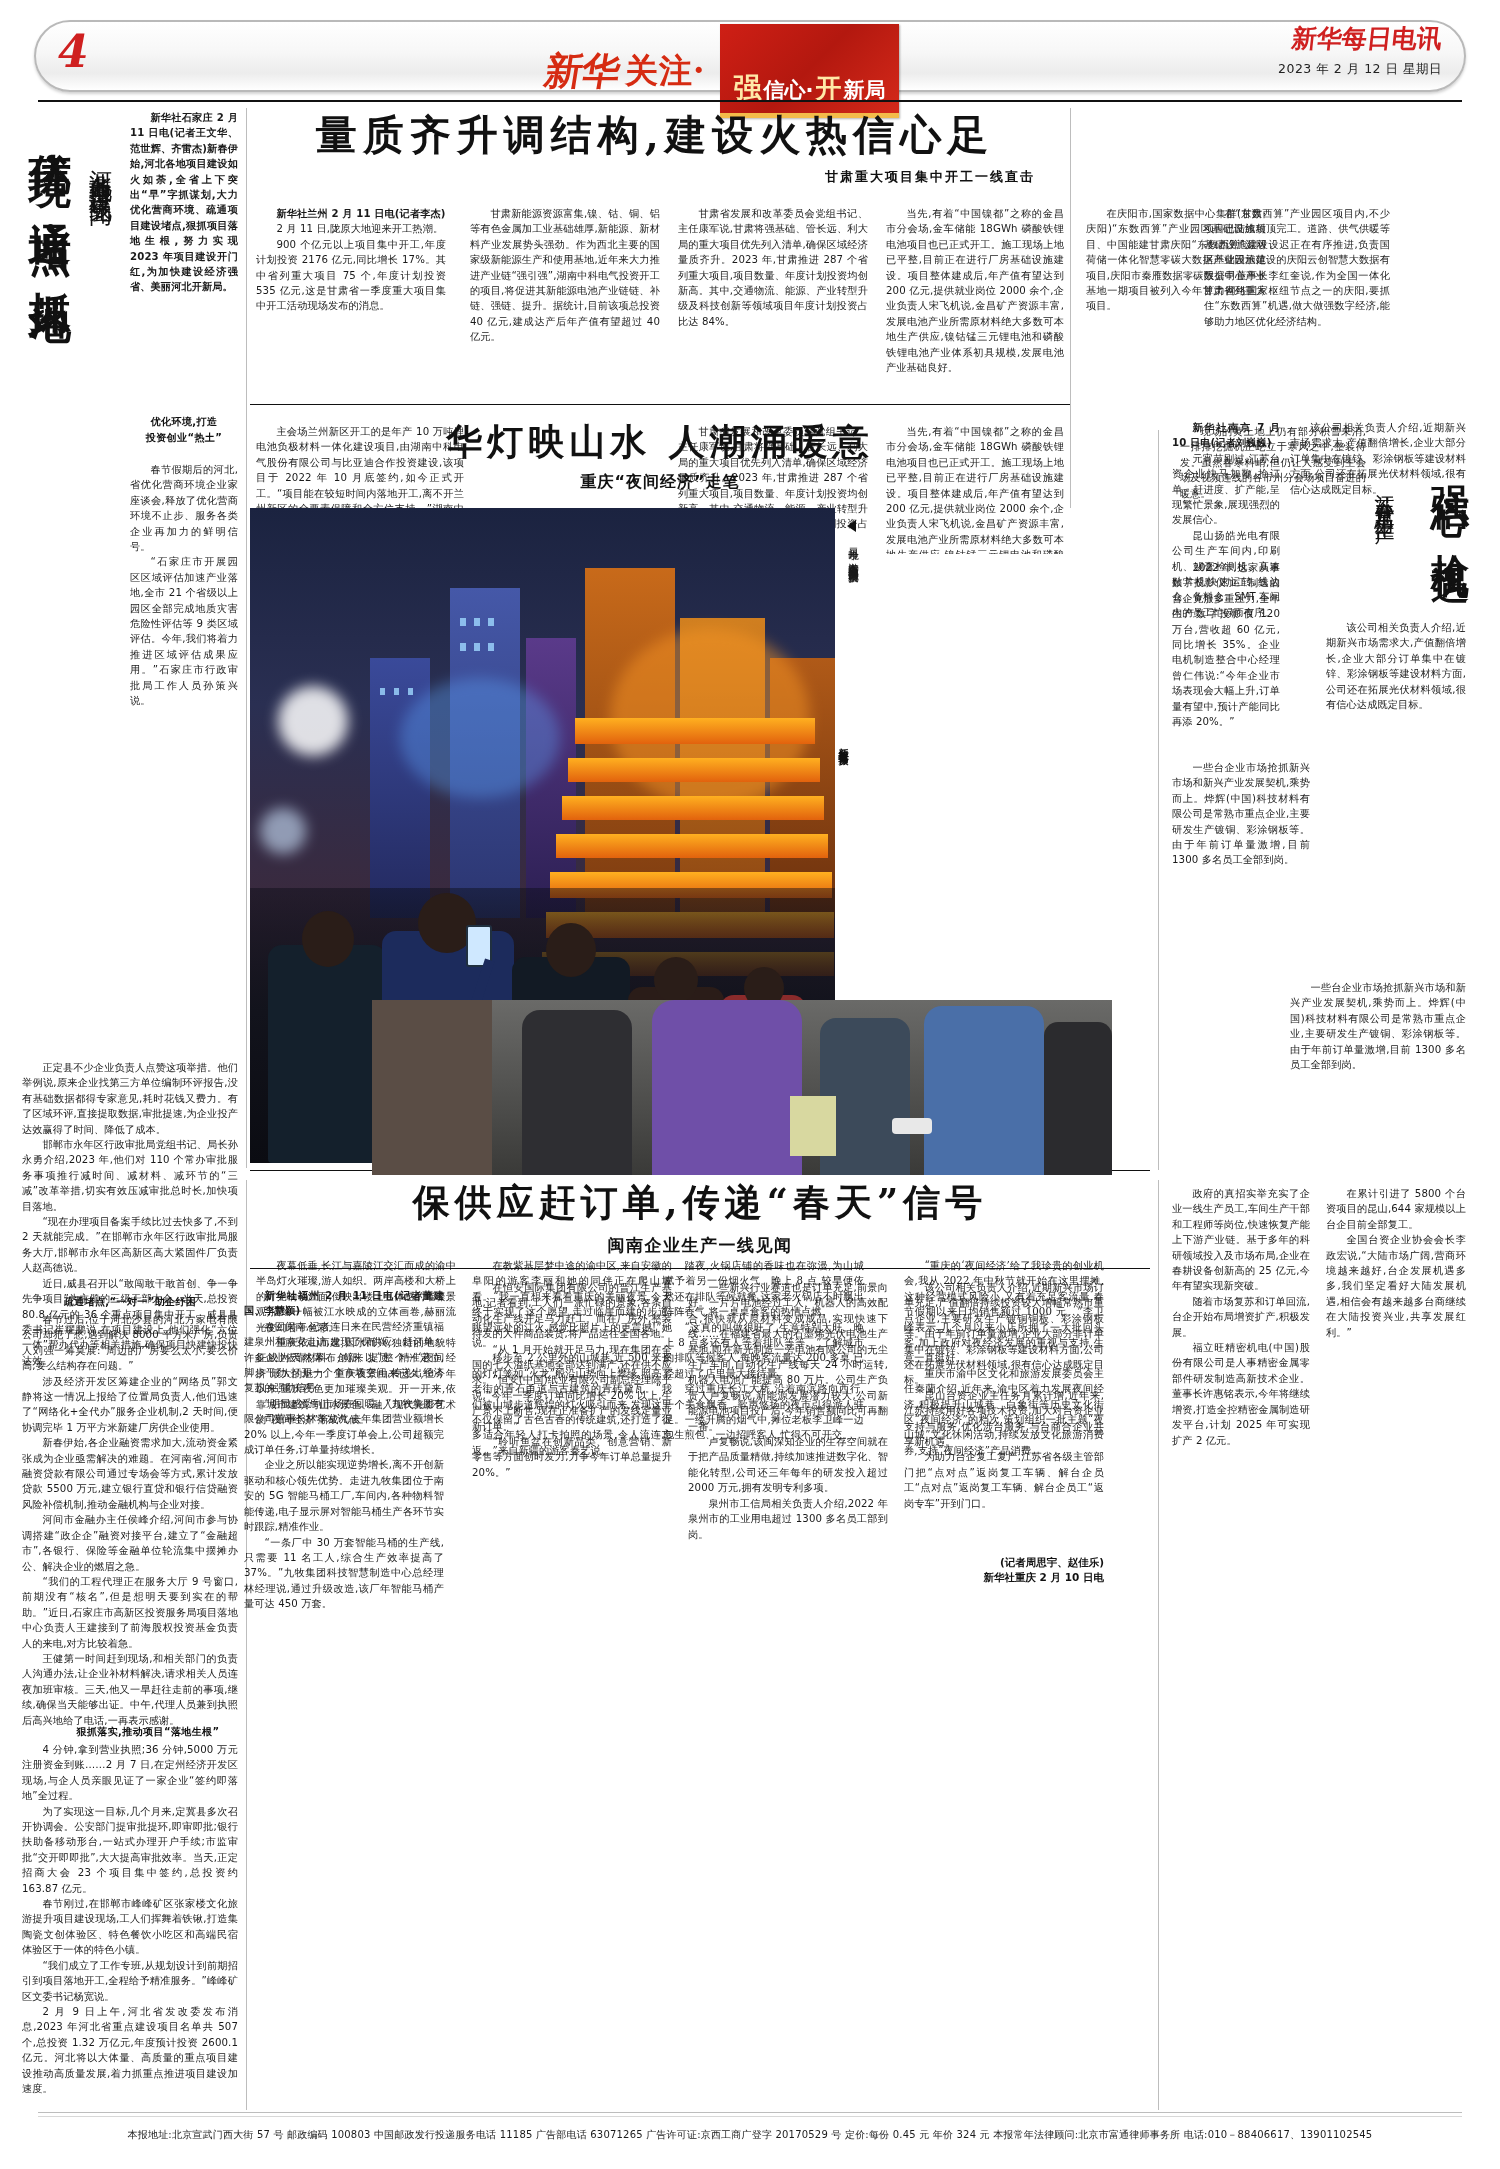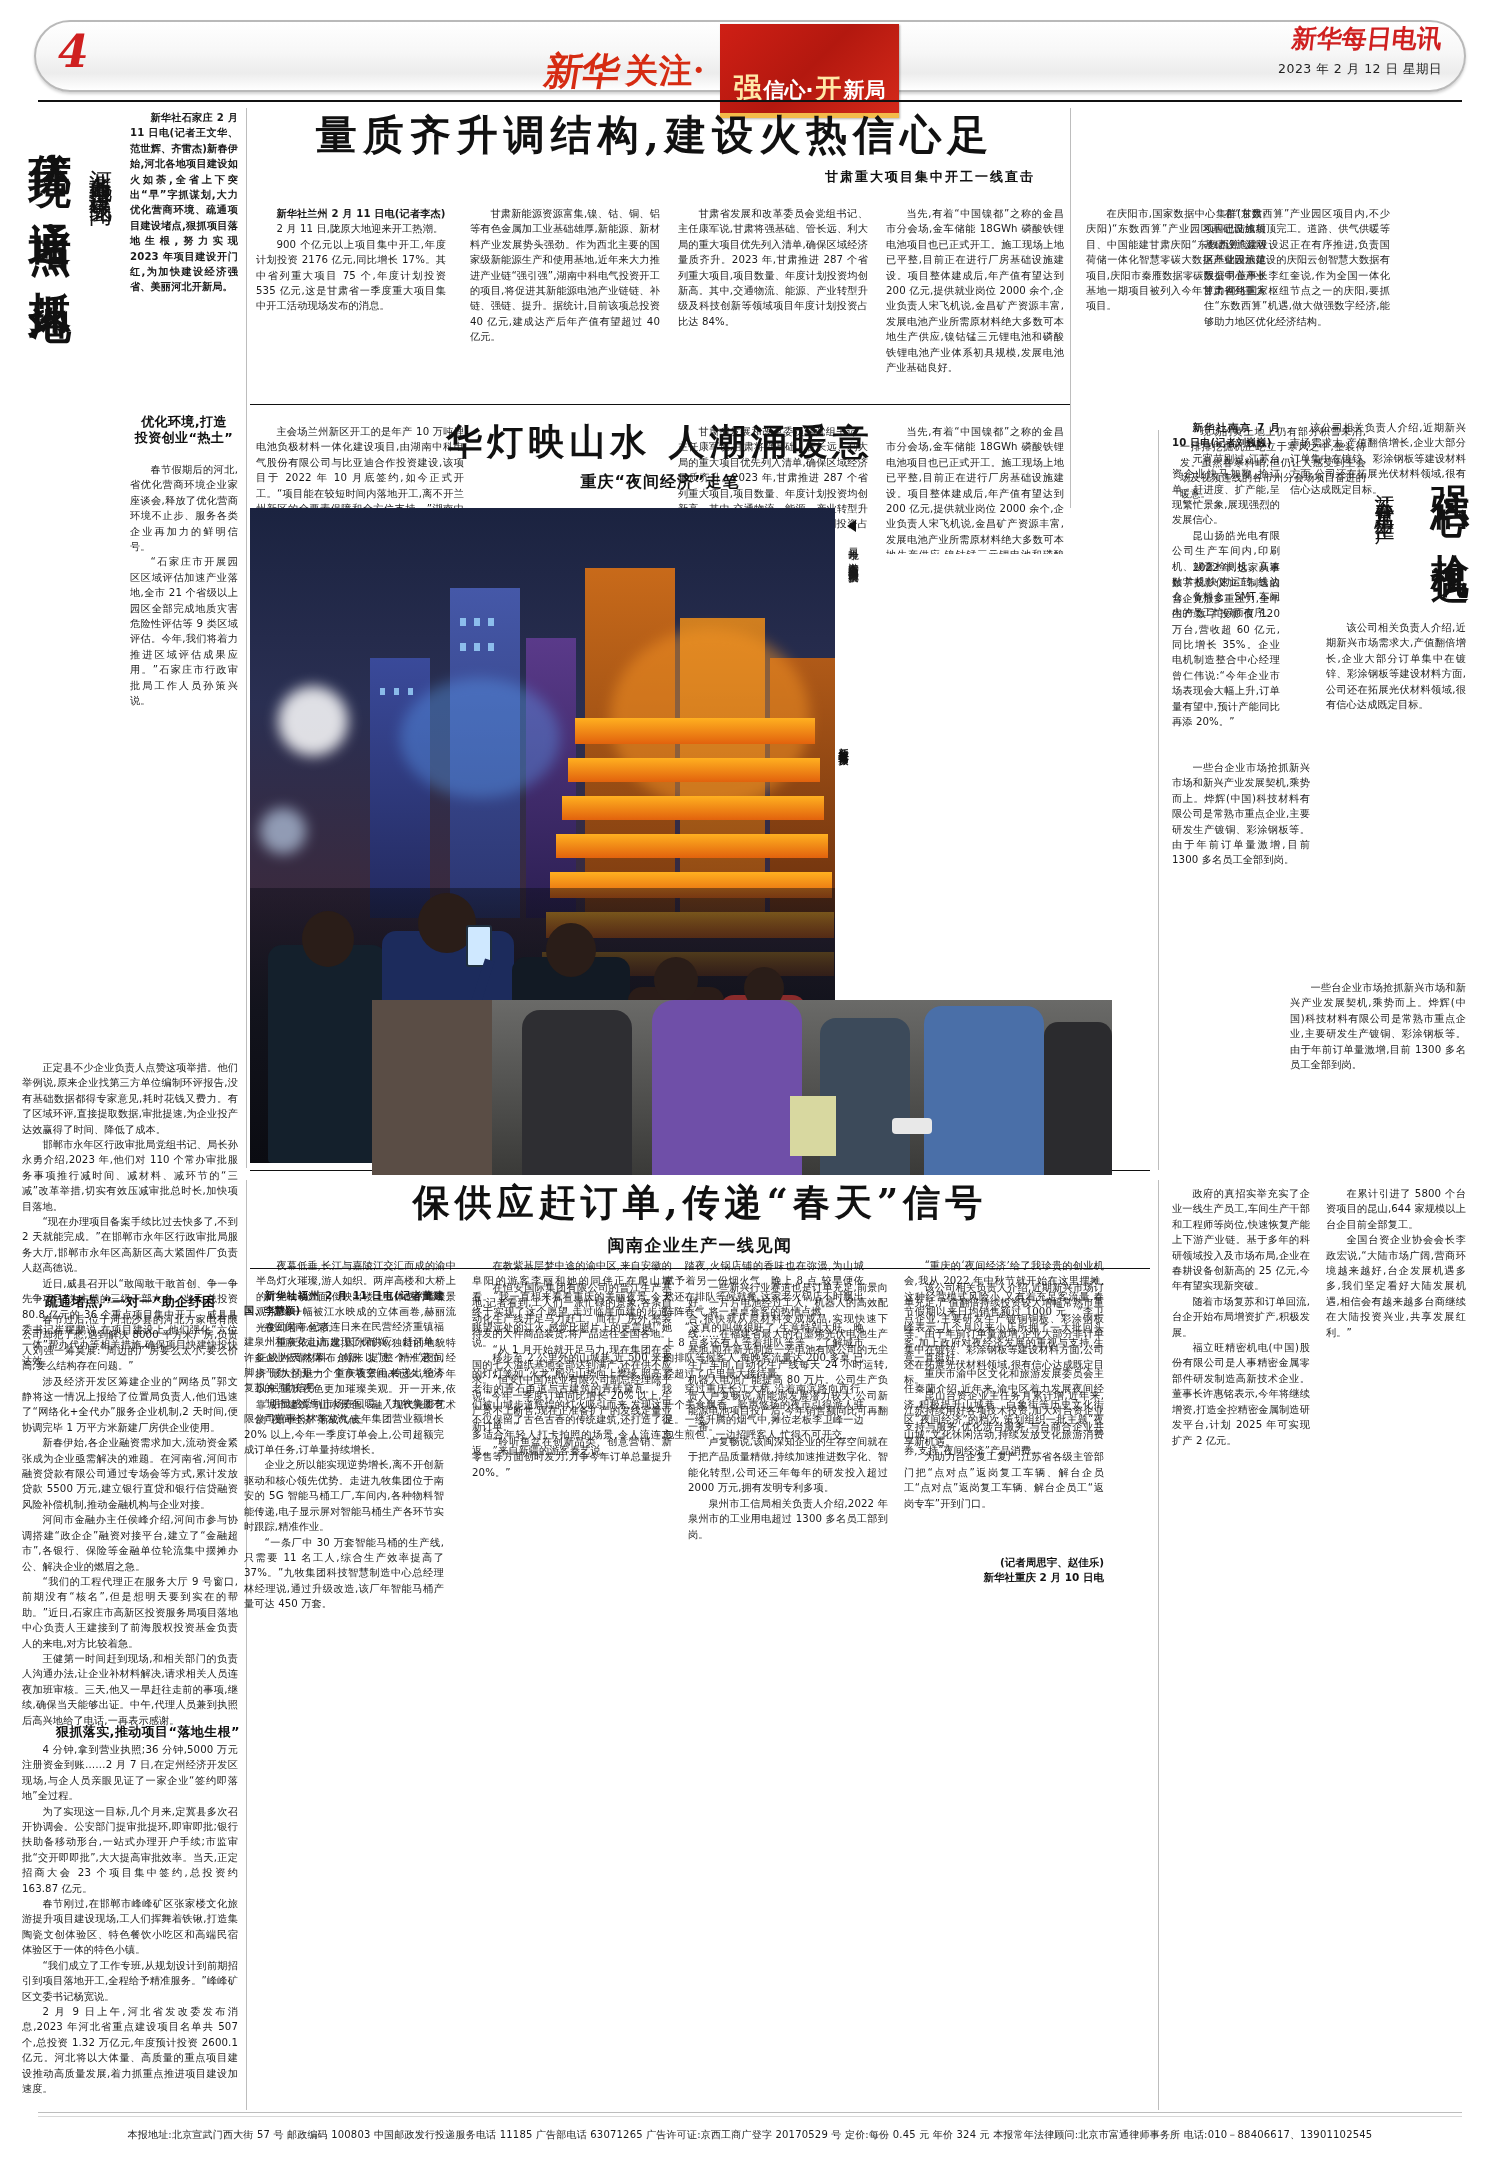--- a/index.html
+++ b/index.html
@@ -72,21 +72,21 @@
 
   .body-txt {
     font-family: "DejaVu Sans","Liberation Sans",sans-serif;
     font-size: 10.2px; line-height: 15.4px; color:#1a1a1a;
     text-align: justify; text-justify: inter-ideograph;
     letter-spacing: .1px;
   }
   .body-txt p { text-indent: 2em; margin-bottom: 0; }
   .lead { font-weight: bold; }
   .sub-h {
-    font-weight: bold; font-size: 13px; text-align:center;
+    font-weight: bold; font-size: 10px; text-align:center;
     margin: 6px 0 5px 0; line-height: 16px; letter-spacing: .4px;
   }
 
   
   .vtitle {
     writing-mode: vertical-rl; text-orientation: upright;
     font-family: "DejaVu Serif","Liberation Serif",serif;
     font-weight: bold; color:#111;
   }
 

